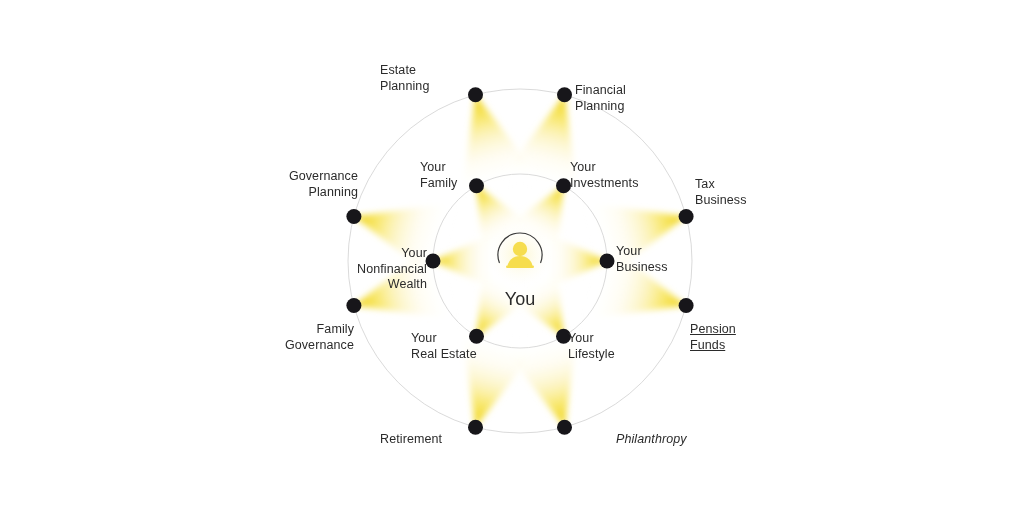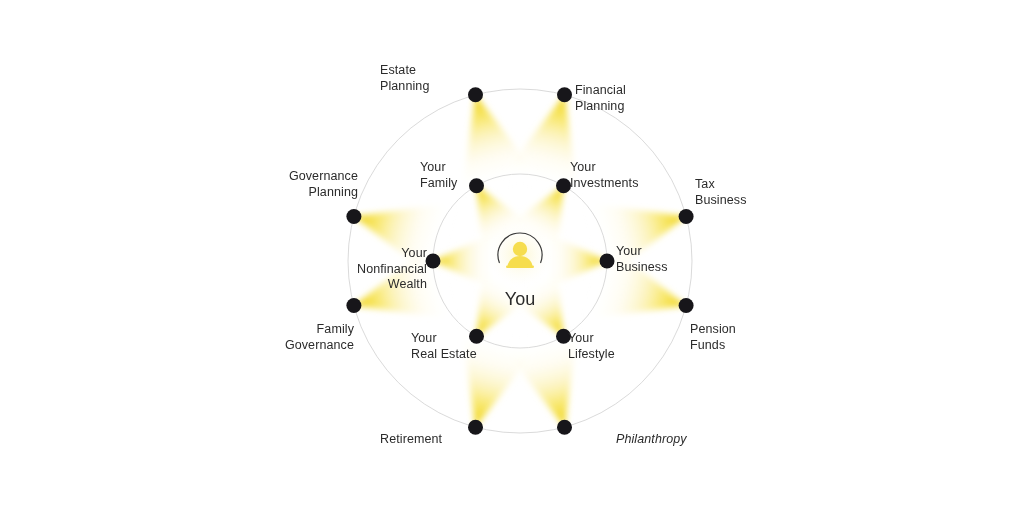--- a/index.html
+++ b/index.html
@@ -261,21 +261,21 @@
       </g>
   </svg>
 
   <div id="labels">
       <div class="label rt" style="left: 380px; top: 63px; width: auto; white-space: pre-line;">Estate
 Planning</div>
       <div class="label rt" style="left: 575px; top: 63px; width: auto; white-space: pre-line; margin-top: 20px;">Financial
 Planning</div>
       <div class="label rt" style="left: 695px; top: 177px; width: auto; white-space: pre-line;">Tax
 Business</div>
-      <div class="label rt" style="left: 690px; top: 322px; width: auto; white-space: pre-line;">Pension
+      <div class="label rt" style="left: 690px; top: 322px; width: auto; white-space: pre-line; text-decoration: underline;">Pension
 Funds</div>
       <div class="label rt" style="left: 616px; top: 432px; width: auto; white-space: pre-line; font-style: italic;">Philanthropy</div>
       <div class="label rt" style="left: 380px; top: 432px; width: auto; white-space: pre-line;">Retirement</div>
       <div class="label lt" style="left: 268px; top: 322px; width: 86px;">Family
 Governance</div>
       <div class="label lt" style="left: 272px; top: 169px; width: 86px;">Governance
 Planning</div>
       <div class="label rt" style="left: 420px; top: 160px; width: auto; white-space: pre-line;">Your
 Family</div>
       <div class="label rt" style="left: 570px; top: 160px; width: auto; white-space: pre-line;">Your

